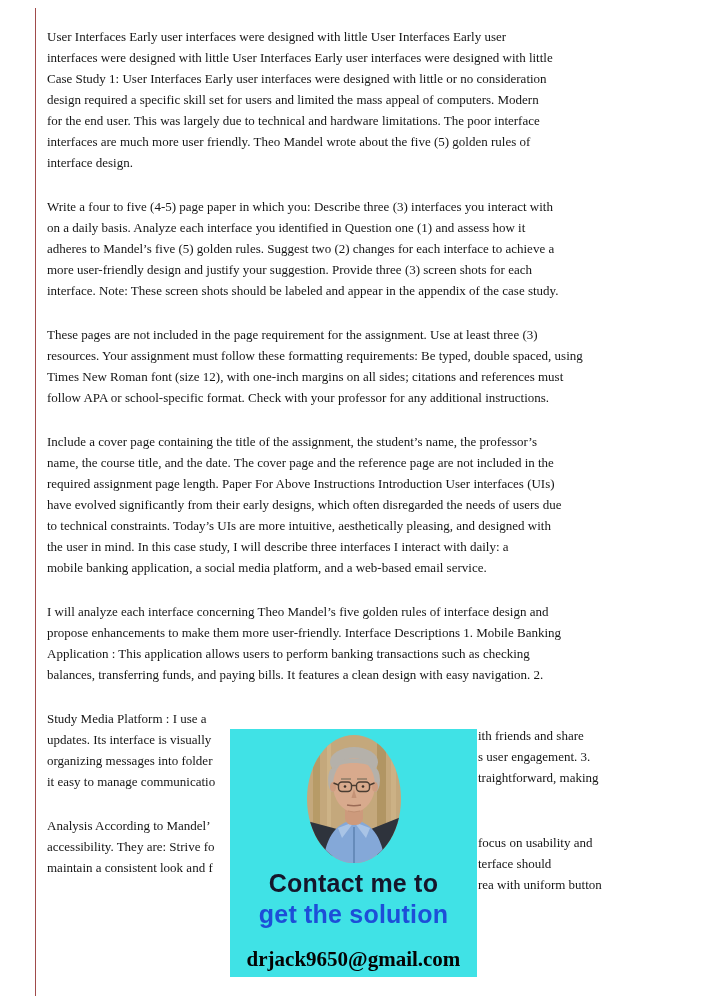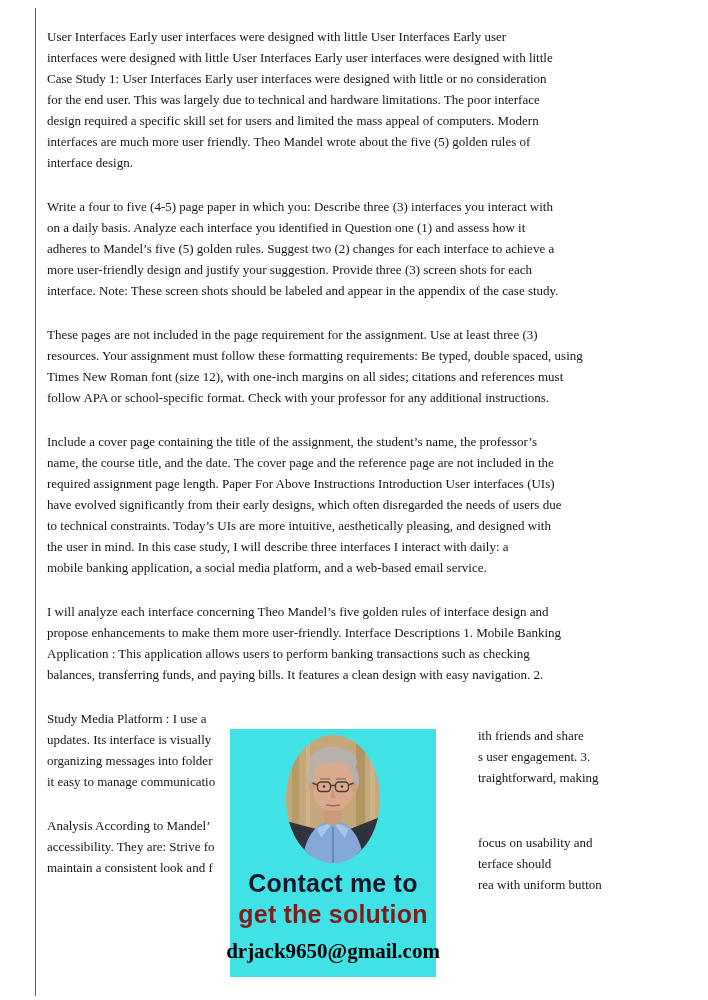--- a/index.html
+++ b/index.html
@@ -4,43 +4,43 @@
 <style>
   html,body{margin:0;padding:0;background:#ffffff;}
   .page{position:relative;width:708px;height:1000px;background:#ffffff;overflow:hidden;
         font-family:"Liberation Serif","DejaVu Serif",serif;color:#151515;}
   .margin-line{position:absolute;left:35px;top:8px;bottom:4px;width:1px;background:#8f2b2b;opacity:.85;}
   .doc-text{position:absolute;left:47px;top:26px;width:616px;}
   .para{margin:0 0 23px 0;}
   .line{position:relative;height:21px;line-height:21px;font-size:13px;white-space:nowrap;}
   .frag-right{position:absolute;left:431px;top:17px;}
   
-  .promo{position:absolute;left:230px;top:729px;width:206px;height:248px;z-index:10;
+  .promo{position:absolute;left:230px;top:729px;width:247px;height:248px;z-index:10;
          display:flex;flex-direction:column;align-items:center;text-align:center;}
   .photo-wrap{margin-top:6px;width:94px;height:128px;border-radius:50%;overflow:hidden;flex:0 0 auto;}
   .photo-wrap svg{display:block;}
   .promo-lines{margin-top:5px;}
   .promo-line{font-family:"Liberation Sans","DejaVu Sans",sans-serif;font-weight:800;
               font-size:25px;line-height:31px;letter-spacing:.2px;}
-  .promo-email{margin-top:8px;font-family:"Liberation Serif","DejaVu Serif",serif;
+  .promo-email{margin-top:16px;font-family:"Liberation Serif","DejaVu Serif",serif;
                font-weight:700;font-size:21px;line-height:26px;color:#040404;}
 </style>
 </head>
 <body>
 
 <div class="page" style="color: rgb(21, 21, 21);">
   <div class="margin-line" style="background: rgb(143, 43, 43);"></div>
 
   <div id="doc-text" class="doc-text">
       <div class="para">
         <div class="line"><span class="frag-left">User Interfaces Early user interfaces were designed with little User Interfaces Early user</span></div>
         <div class="line"><span class="frag-left">interfaces were designed with little User Interfaces Early user interfaces were designed with little</span></div>
         <div class="line"><span class="frag-left">Case Study 1: User Interfaces Early user interfaces were designed with little or no consideration</span></div>
+        <div class="line"><span class="frag-left">design required a specific skill set for users and limited the mass appeal of computers. Modern</span></div>
         <div class="line"><span class="frag-left">for the end user. This was largely due to technical and hardware limitations. The poor interface</span></div>
-        <div class="line"><span class="frag-left">design required a specific skill set for users and limited the mass appeal of computers. Modern</span></div>
         <div class="line"><span class="frag-left">interfaces are much more user friendly. Theo Mandel wrote about the five (5) golden rules of</span></div>
         <div class="line"><span class="frag-left">interface design.</span></div>
       </div>
       <div class="para">
         <div class="line"><span class="frag-left">Write a four to five (4-5) page paper in which you: Describe three (3) interfaces you interact with</span></div>
         <div class="line"><span class="frag-left">on a daily basis. Analyze each interface you identified in Question one (1) and assess how it</span></div>
         <div class="line"><span class="frag-left">adheres to Mandel’s five (5) golden rules. Suggest two (2) changes for each interface to achieve a</span></div>
         <div class="line"><span class="frag-left">more user-friendly design and justify your suggestion. Provide three (3) screen shots for each</span></div>
         <div class="line"><span class="frag-left">interface. Note: These screen shots should be labeled and appear in the appendix of the case study.</span></div>
       </div>
@@ -111,17 +111,17 @@
         </g>
         <circle cx="38" cy="51.5" r="1.3" fill="#3a2e26"></circle>
         <circle cx="56" cy="51.5" r="1.3" fill="#3a2e26"></circle>
         <path d="M47 54 L44.5 63 L49.5 63 Z" fill="#c49276"></path>
         <path d="M40 70 Q47 71.5 54 70" stroke="#9a6a55" stroke-width="1.4" fill="none"></path>
         <path d="M41 76 Q47 78 53 76" stroke="#c08f72" stroke-width="1" fill="none"></path>
       </svg>
     </div>
     <div class="promo-lines">
       <div class="promo-line" style="color: rgb(21, 22, 43);">Contact me to</div>
-      <div class="promo-line" style="color: #7f1d1d;">get the solution</div>
+      <div class="promo-line" style="color: #1d4ed8;">get the solution</div>
     </div>
     <div class="promo-email">drjack9650@gmail.com</div>
   </div>
 </div>
 
 </body></html>

